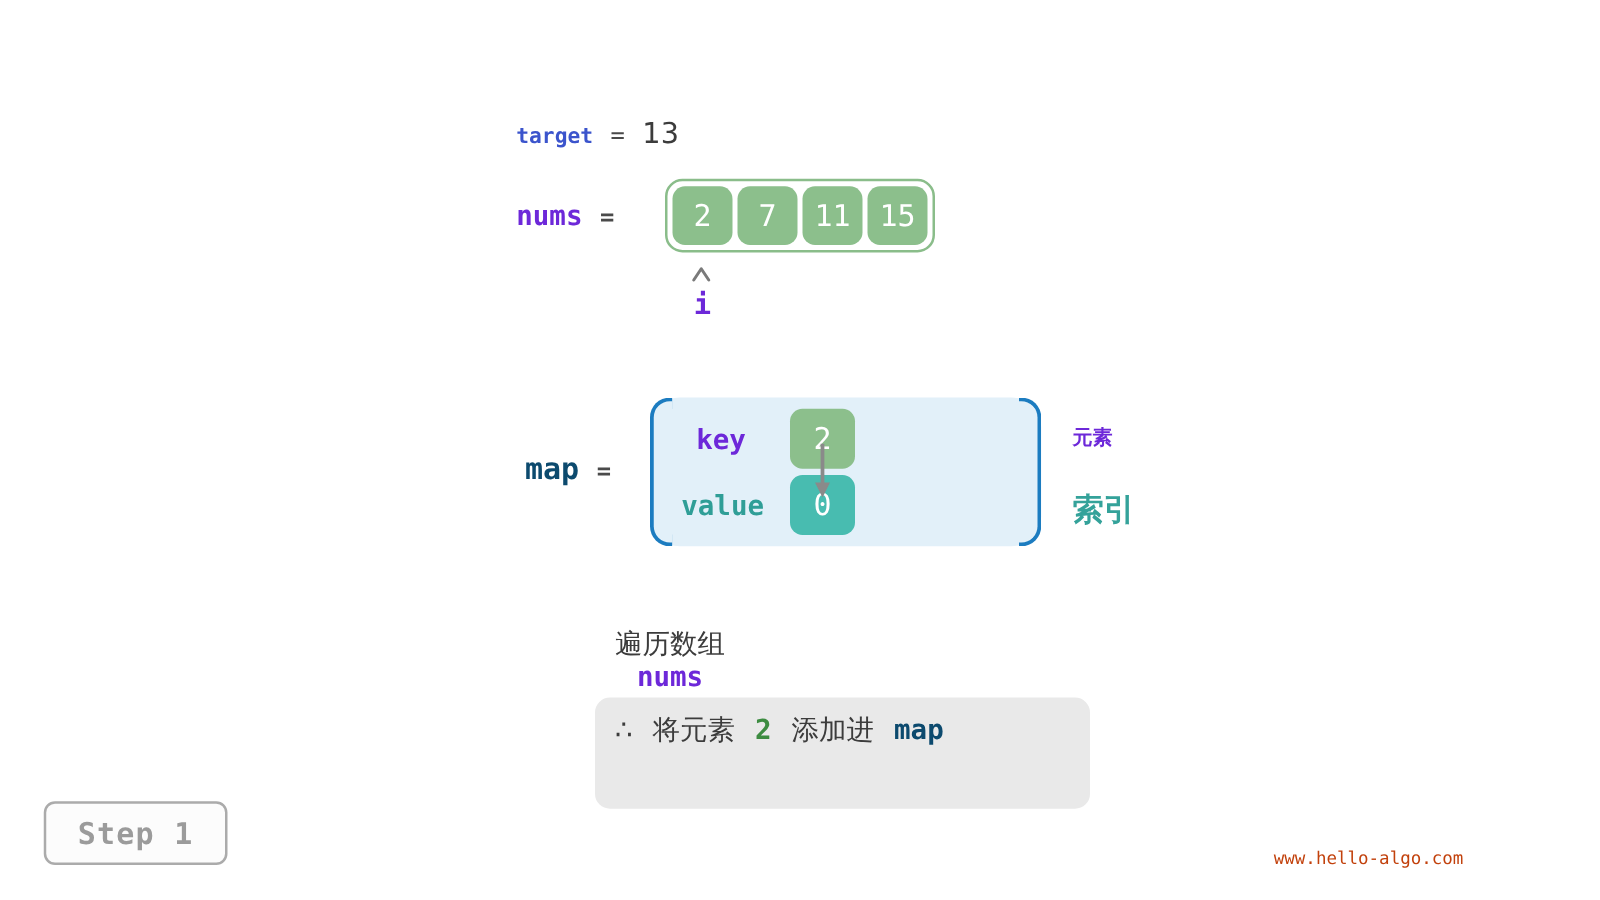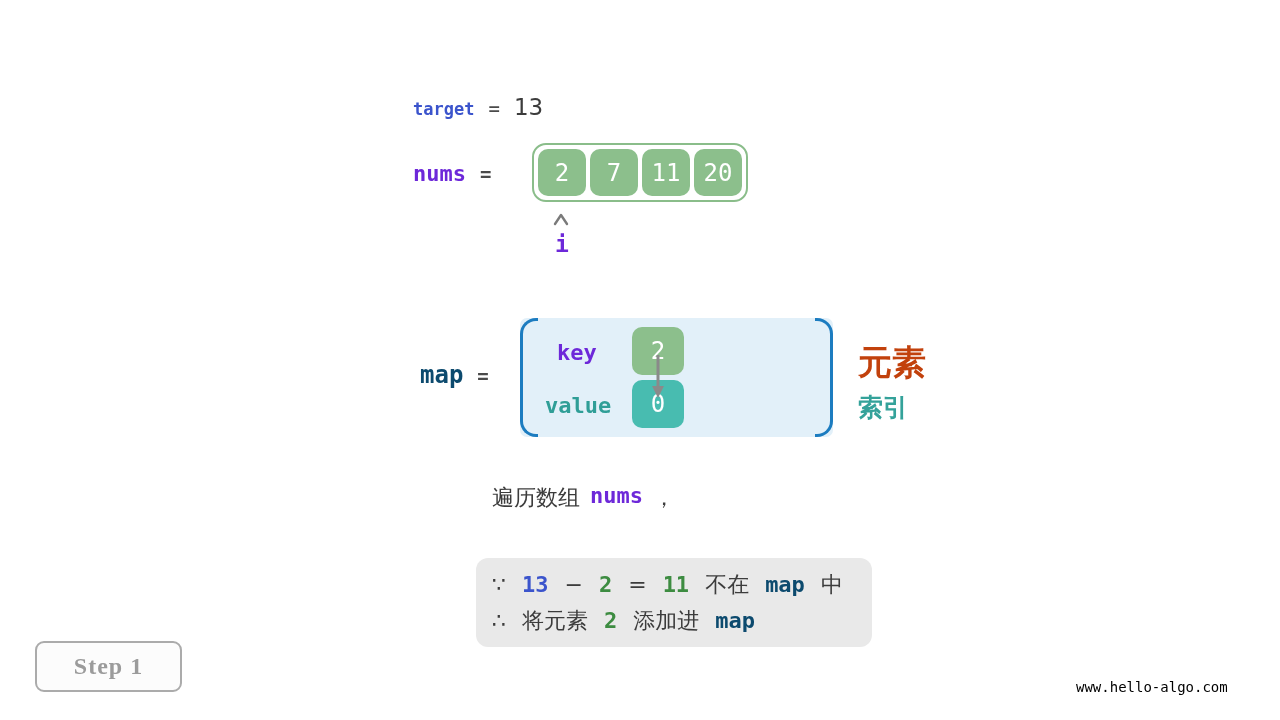--- a/index.html
+++ b/index.html
@@ -38,62 +38,62 @@
     display:flex; align-items:center; justify-content:center;
     color:#ffffff; font-size:24px;
   }
   .caret-wrap { left:552px; top:211px; width:18px; height:13px; }
   .i-label { left:555px; top:231px; font-size:23px; }
 
   
   .map-label { left:420px; top:361px; font-size:24px; display:flex; align-items:baseline; }
   .map-box {
     left:520px; top:318px; width:313px; height:119px;
-    background:#e2f0f9; border-radius:7px;
+    background:#e2f0f9; border-radius:24px;
   }
   .bracket { position:absolute; top:0; bottom:0; width:18px; border:3px solid #1c7cc0; }
   .bracket.left  { left:0;  border-right:none; border-radius:16px 0 0 16px; }
   .bracket.right { right:0; border-left:none;  border-radius:0 16px 16px 0; }
   .key-label   { left:37px; top:22px; font-size:22px; position:absolute; }
   .value-label { left:25px; top:75px; font-size:22px; position:absolute; }
   .kv-cell {
     position:absolute; width:52px; height:48px; border-radius:10px;
     display:flex; align-items:center; justify-content:center;
     color:#ffffff; font-size:24px;
   }
   .key-cell   { left:112px; top:9px;  background:#8cbf8c; }
   .value-cell { left:112px; top:62px; background:#48bcb0; }
   .kv-arrow { position:absolute; left:130px; top:35px; }
-  .element-label { left:858px; top:340px; font-size:34px; color:#c2410c;text-align:center; }
+  .element-label { left:858px; top:340px; font-size:16px; color:#6d28d9;text-align:center; }
   .index-label   { left:858px; top:391px; font-size:25px; color:#34a29a;font-family:Liberation Serif, serif; }
 
   
-  .caption { left:492px; top:483px; font-size:22px; display:flex; align-items:flex-start; }
+  .caption { left:492px; top:500px; font-size:22px; display:flex; align-items:center;flex-direction:column; }
   .caption .code { margin:0 10px; font-size:22px; }
 
   
   .note-box {
     left:476px; top:558px; width:396px; height:89px;
     background:#e9e9e9; border-radius:12px; padding:9px 0 0 16px;
     font-size:22px; line-height:36px;
   }
   .note-line { white-space:nowrap; }
   .tok { margin-right:9px; }
   .note-box .mono { font-size:22px; }
 
   
   .step-badge {
     left:35px; top:641px; width:147px; height:51px;
     border:2px solid #ababab; border-radius:9px; background:#fcfcfc;
     display:flex; align-items:center; justify-content:center;
-    color:#9b9b9b; font-size:24px; font-weight:bold; letter-spacing:1px;font-family:Liberation Serif, serif;
+    color:#9b9b9b; font-size:24px; font-weight:bold; letter-spacing:1px;
   }
 
   
-  .watermark { left:1076px; top:679px; font-size:14px; color:#000000; }
+  .watermark { left:1019px; top:679px; font-size:14px; color:#c2410c; }
 </style>
 </head>
 <body>
 
 <div class="canvas">
 
   <div class="abs target-row">
     <span class="mono b indigo lbl">target</span>
     <span class="eq-thin mono">=</span>
     <span class="dark">13</span>
@@ -107,21 +107,21 @@
     <div class="num-cell mono">
         <span>2</span>
       </div>
     <div class="num-cell mono">
         <span>7</span>
       </div>
     <div class="num-cell mono">
         <span>11</span>
       </div>
     <div class="num-cell mono">
-        <span>20</span>
+        <span>15</span>
       </div>
   </div>
 
   <div class="abs caret-wrap">
     <svg width="18" height="13" viewBox="0 0 18 13">
       <polyline points="3,11 9,2 15,11" fill="none" stroke="#7a7a7a" stroke-width="2.4" stroke-linecap="round" stroke-linejoin="round"></polyline>
     </svg>
   </div>
   <div class="abs i-label mono b green">i</div>
 
@@ -153,31 +153,20 @@
   <div class="abs index-label b">索引</div>
 
   <div class="abs caption">
     <span class="dark">遍历数组</span>
     <span class="mono b green code">nums</span>
     <span class="dark">，</span>
   </div>
 
   <div class="abs note-box">
     <div class="note-line">
-      <span class="tok dark">∵</span>
-      <span class="tok mono b indigo">13</span>
-      <span class="tok dark">−</span>
-      <span class="tok mono b greenDark">2</span>
-      <span class="tok dark">=</span>
-      <span class="tok mono b greenDark">11</span>
-      <span class="tok dark">不在</span>
-      <span class="tok mono b azure">map</span>
-      <span class="tok dark">中</span>
-    </div>
-    <div class="note-line">
       <span class="tok dark">∴</span>
       <span class="tok dark">将元素</span>
       <span class="tok mono b greenDark">2</span>
       <span class="tok dark">添加进</span>
       <span class="tok mono b azure">map</span>
     </div>
   </div>
 
   <div class="abs step-badge mono">
     <span>Step 1</span>

